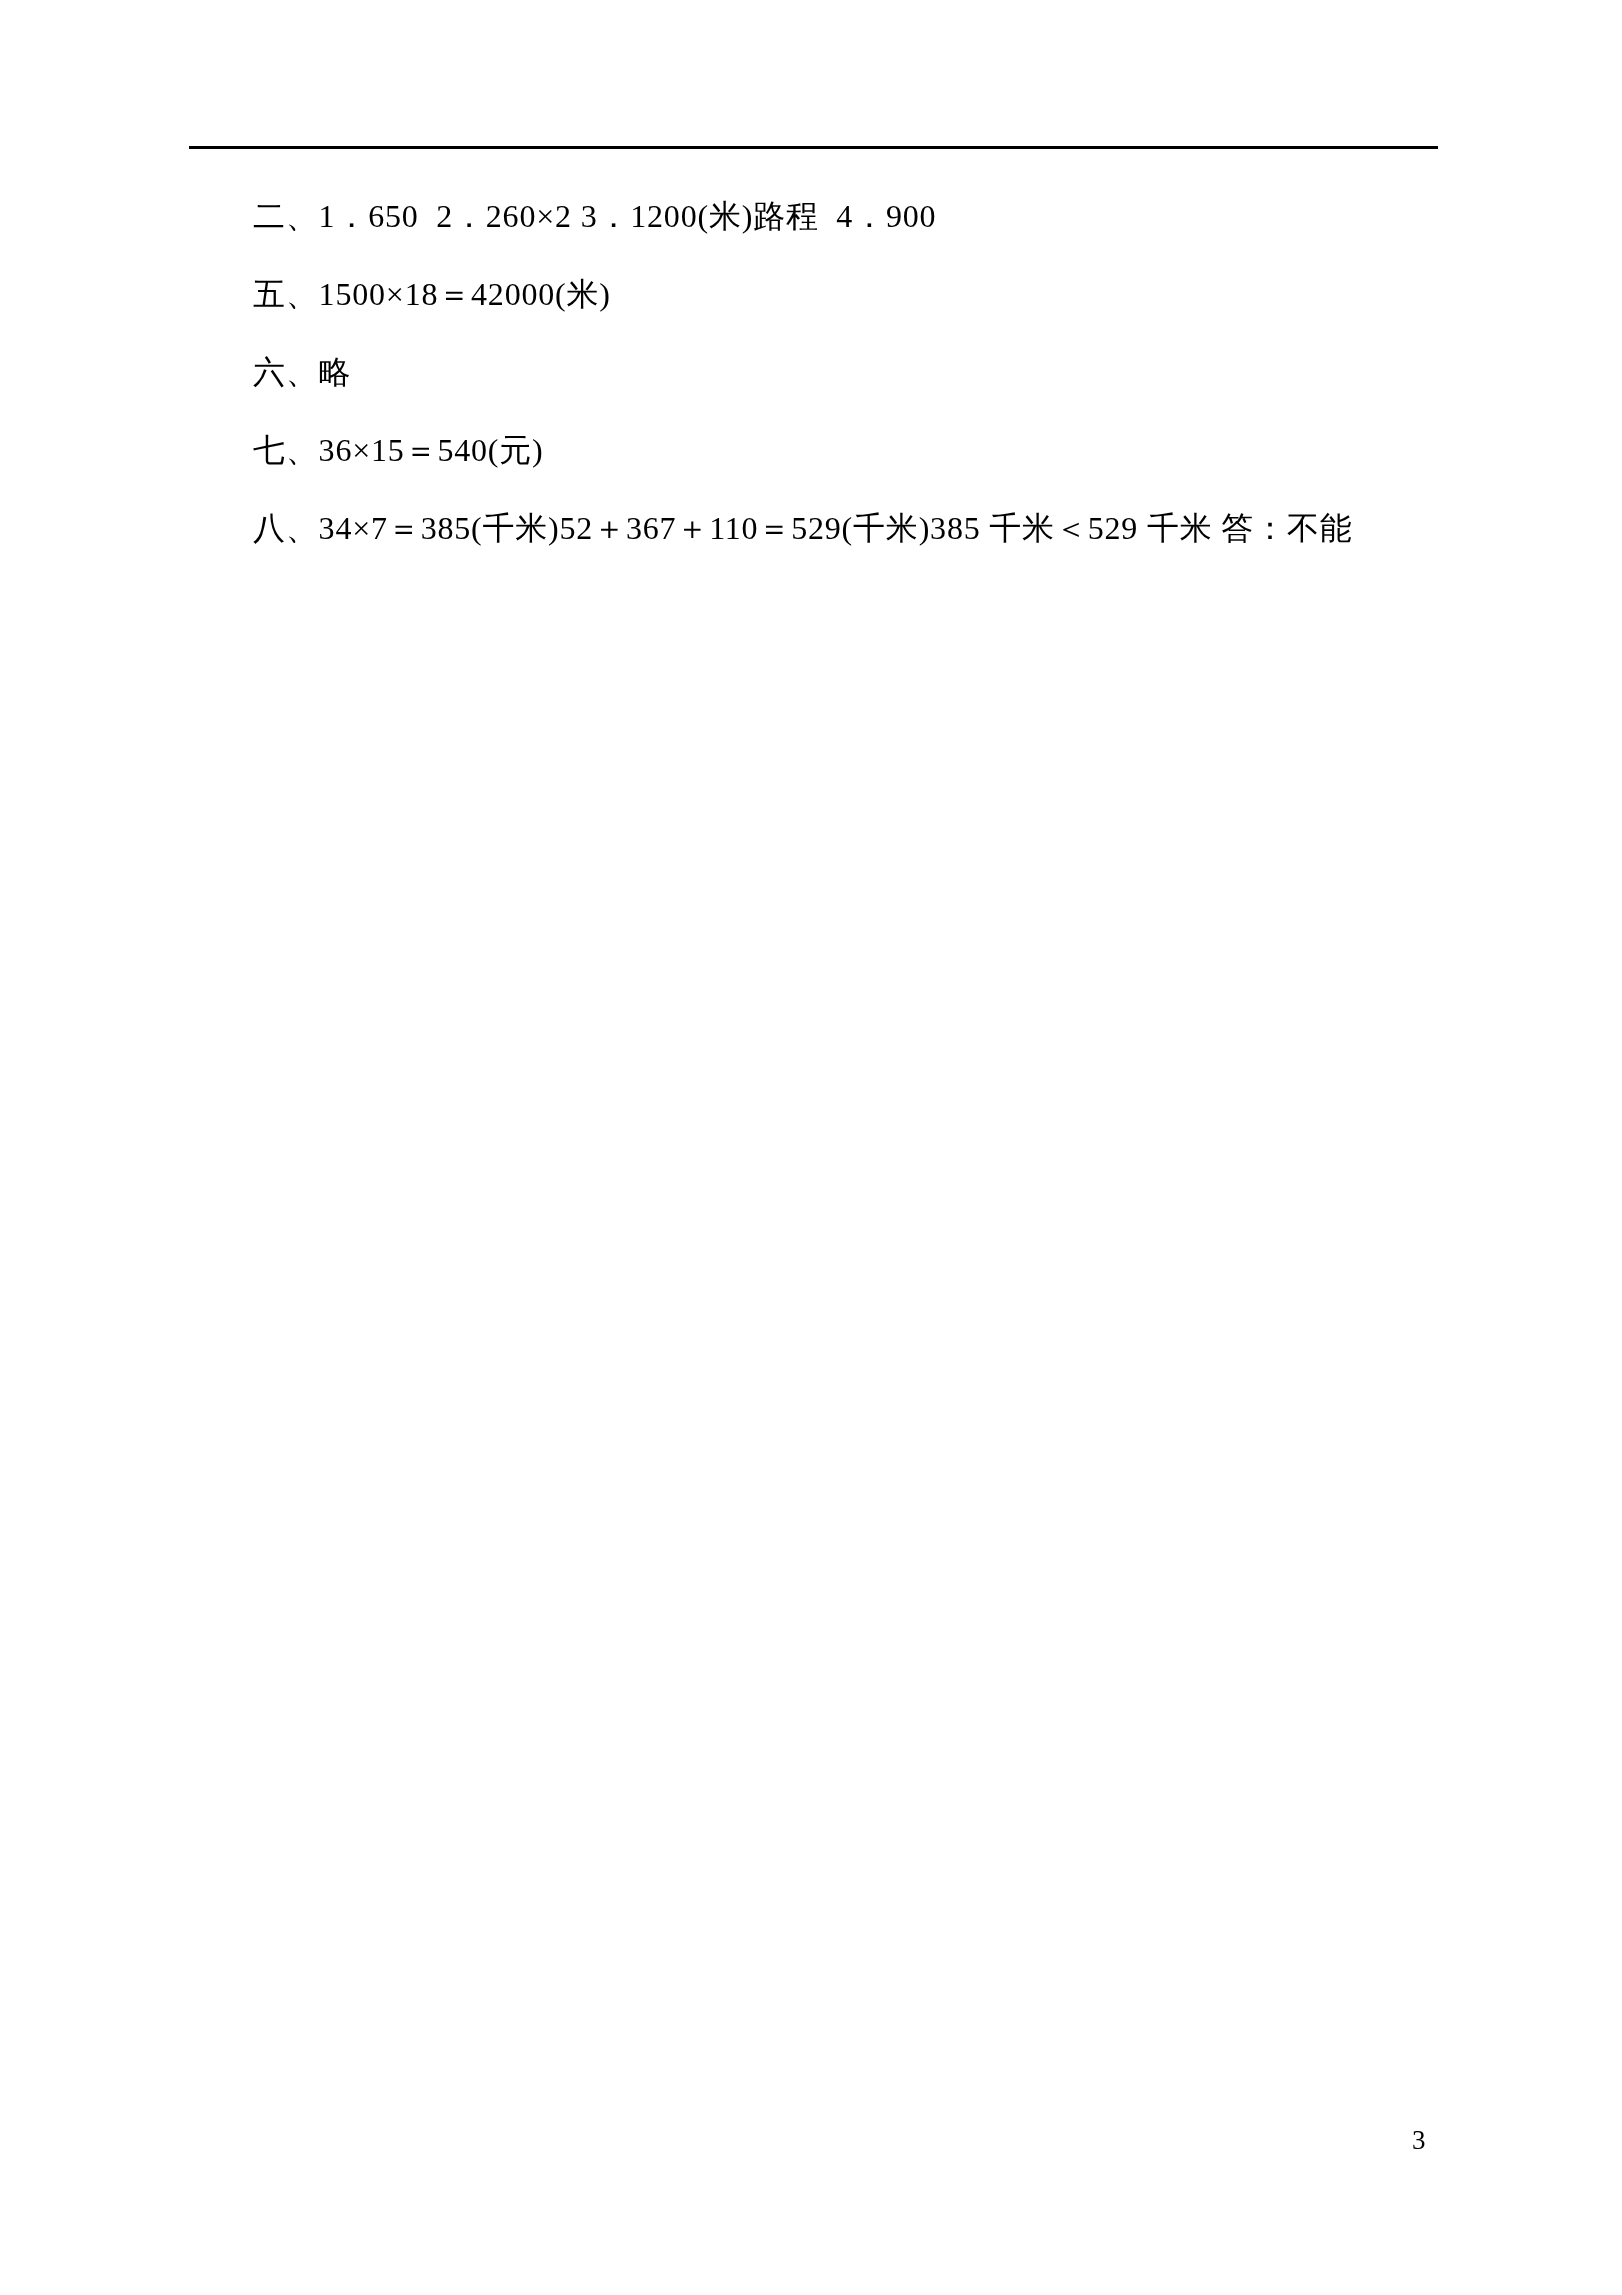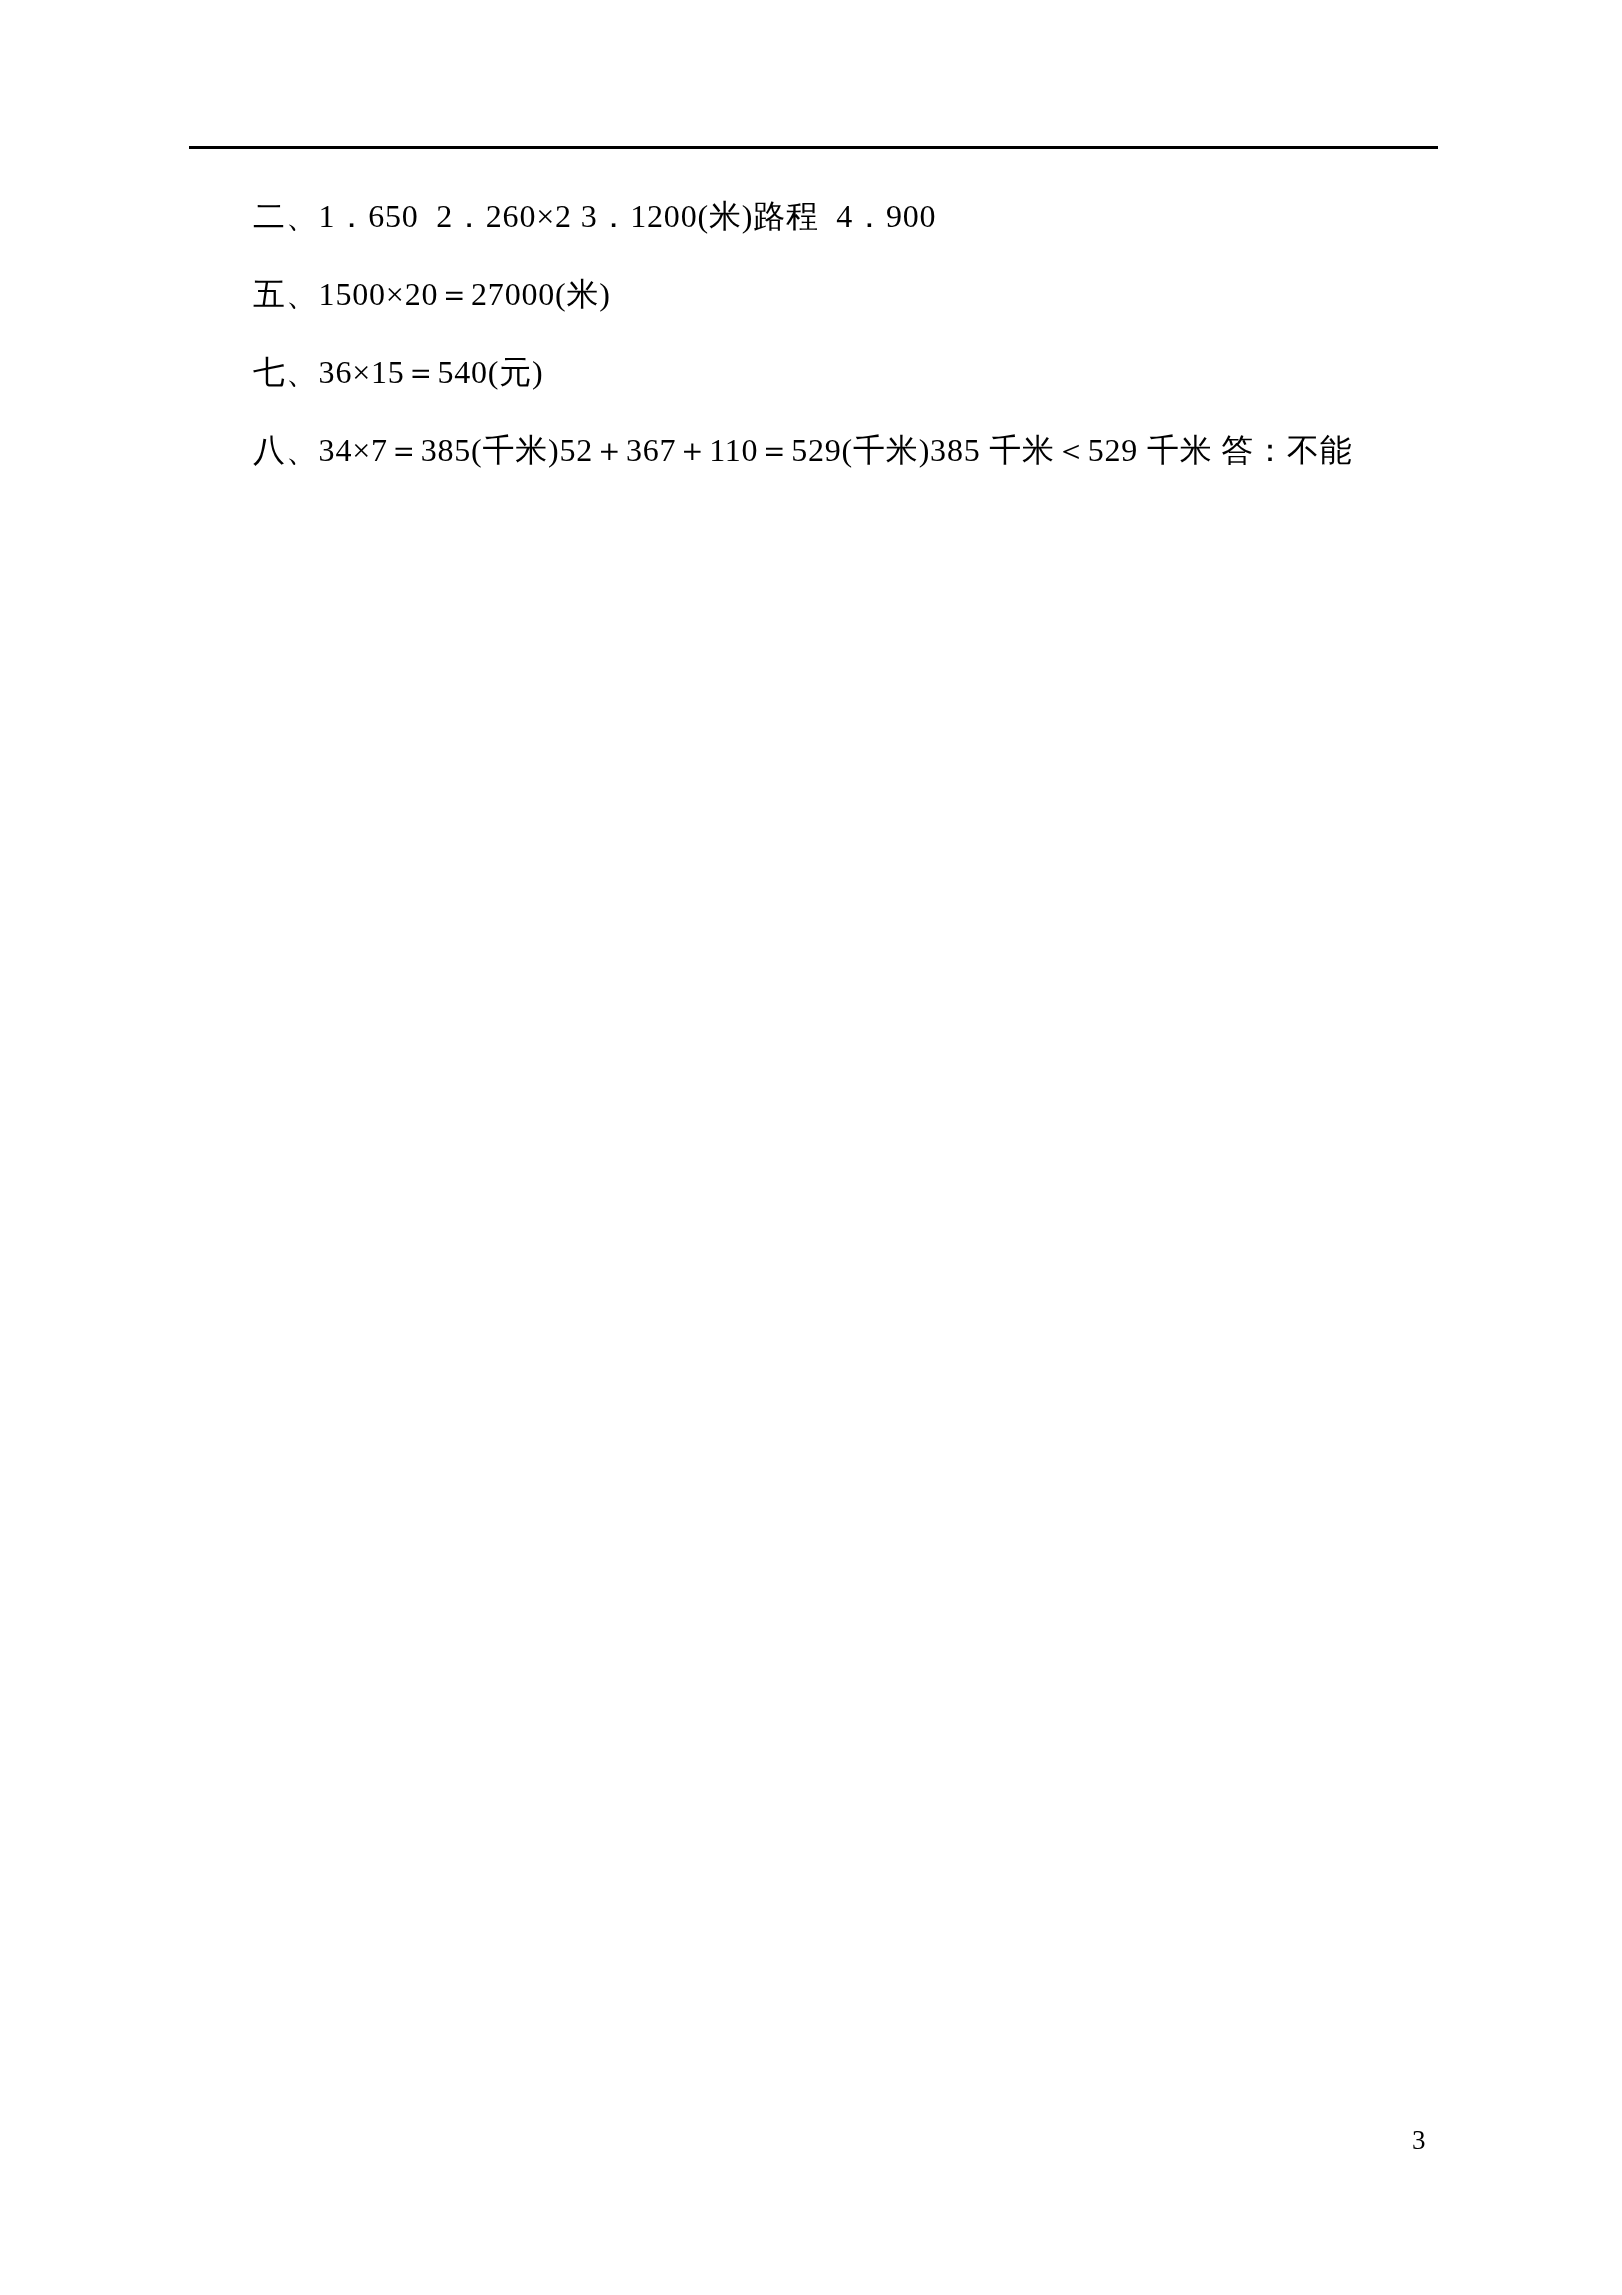--- a/index.html
+++ b/index.html
@@ -49,21 +49,22 @@
 </style>
 </head>
 <body>
 
 <div class="page">
 
   <div class="header-rule"></div>
 
   <main class="answers">
     <p class="answer-line">二、1．650  2．260×2 3．1200(米)路程  4．900</p>
-    <p class="answer-line">五、1500×20＝27000(米)</p>
+    <p class="answer-line">五、1500×18＝42000(米)</p>
+    <p class="answer-line">六、略</p>
     <p class="answer-line">七、36×15＝540(元)</p>
     <p class="answer-line">八、34×7＝385(千米)52＋367＋110＝529(千米)385 千米＜529 千米 答：不能</p>
   </main>
 
   <div class="page-number">3</div>
 
 </div>
 
 
 </body></html>

